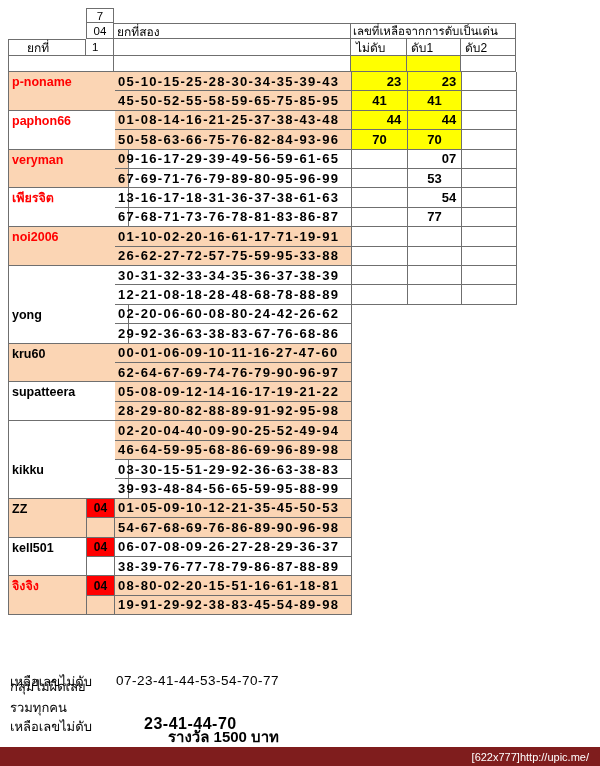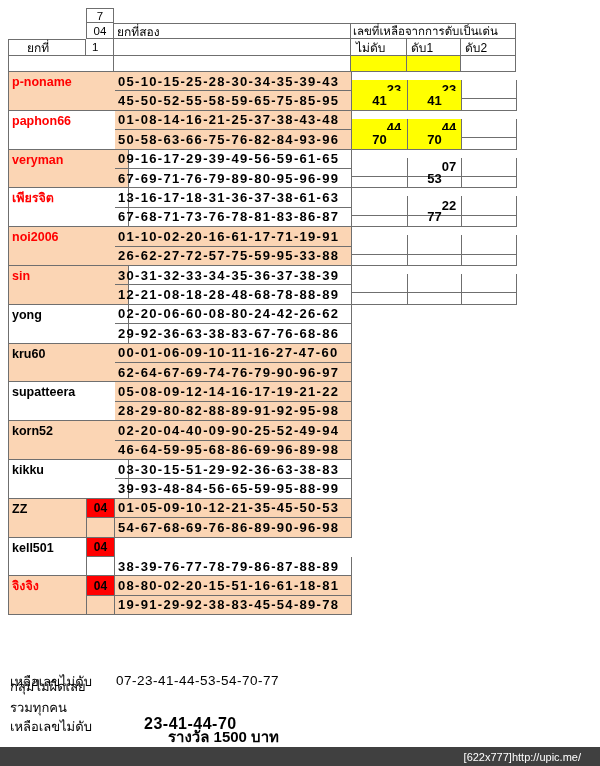--- a/index.html
+++ b/index.html
@@ -45,38 +45,38 @@
   .nmshort{width:78px;}
   .bc{left:78px;top:0;width:28px;height:100%;}
   .badge{left:78px;top:0;width:28px;height:50%;justify-content:center;
          font-weight:bold;font-size:12px;}
   .n1{left:106px;top:0;width:237px;height:50%;}
   .n2{left:106px;top:50%;width:237px;height:50%;}
   .num{padding-left:3px;font-weight:bold;font-size:13px;letter-spacing:1.3px;}
   .ca{left:343px;width:56px;}
   .cb{left:399px;width:54px;}
   .cc{left:453px;width:55px;}
-  .r1{top:8px;height:50%;padding-left:29px;}
+  .r1{top:0;height:50%;padding-left:29px;}
   .r2{top:50%;height:50%;}
   .vc{justify-content:center;font-weight:bold;font-size:13px;}
 
   
   .stext{position:absolute;display:flex;align-items:center;font-size:13px;white-space:nowrap;}
   .s1{left:10px;top:676px;height:20px;}
   .s2l{left:10px;top:671px;height:20px;}
   .s2v{left:116px;top:669px;height:22px;font-weight:normal;font-size:13.5px;letter-spacing:0.5px;}
   .s3{left:10px;top:697px;height:20px;}
   .s4l{left:10px;top:716px;height:20px;}
   .s4v{left:116px;top:712px;height:24px;font-weight:bold;font-size:16px;letter-spacing:0.5px;margin-left:28px;}
   .s5{left:168px;top:728px;height:18px;font-weight:bold;font-size:15px;}
 
   .footerbar{
-    position:absolute;left:0;top:747px;width:600px;height:19px;background:#404040;
+    position:absolute;left:0;top:747px;width:600px;height:19px;background:#7f1d1d;
     color:#fff;display:flex;align-items:center;justify-content:flex-end;
-    padding-right:19px;box-sizing:border-box;font-size:11px;
+    padding-right:11px;box-sizing:border-box;font-size:11px;
   }
 </style>
 </head>
 <body>
 
 <div class="sheet">
 
   <div class="cell bt blft c7">7</div>
   <div class="cell blft c04">04</div>
   <div class="cell bt cround2">ยกที่สอง</div>
@@ -129,41 +129,40 @@
       <div class="cell ca r2"></div>
       <div class="cell vc cb r2">53</div>
       <div class="cell cc r2"></div>
     </div>
 
     <div class="rg">
       <div class="cell nm redtxt">เพียรจิต</div>
       <div class="cell n1 num">13-16-17-18-31-36-37-38-61-63</div>
       <div class="cell n2 num">67-68-71-73-76-78-81-83-86-87</div>
       <div class="cell ca r1"></div>
-      <div class="cell vc cb r1">22</div>
+      <div class="cell vc cb r1">54</div>
       <div class="cell cc r1"></div>
       <div class="cell ca r2"></div>
       <div class="cell vc cb r2">77</div>
       <div class="cell cc r2"></div>
     </div>
 
     <div class="rg">
       <div class="cell nm peach redtxt">noi2006</div>
       <div class="cell n1 num peach">01-10-02-20-16-61-17-71-19-91</div>
       <div class="cell n2 num peach">26-62-27-72-57-75-59-95-33-88</div>
       <div class="cell ca r1"></div>
       <div class="cell cb r1"></div>
       <div class="cell cc r1"></div>
       <div class="cell ca r2"></div>
       <div class="cell cb r2"></div>
       <div class="cell cc r2"></div>
     </div>
 
     <div class="rg">
-      <div class="cell nm peach redtxt">sin</div>
       <div class="cell n1 num">30-31-32-33-34-35-36-37-38-39</div>
       <div class="cell n2 num">12-21-08-18-28-48-68-78-88-89</div>
       <div class="cell ca r1"></div>
       <div class="cell cb r1"></div>
       <div class="cell cc r1"></div>
       <div class="cell ca r2"></div>
       <div class="cell cb r2"></div>
       <div class="cell cc r2"></div>
     </div>
 
@@ -179,21 +178,20 @@
       <div class="cell n2 num peach">62-64-67-69-74-76-79-90-96-97</div>
     </div>
 
     <div class="rg">
       <div class="cell nm">supatteera</div>
       <div class="cell n1 num peach">05-08-09-12-14-16-17-19-21-22</div>
       <div class="cell n2 num peach">28-29-80-82-88-89-91-92-95-98</div>
     </div>
 
     <div class="rg">
-      <div class="cell nm peach">korn52</div>
       <div class="cell n1 num peach">02-20-04-40-09-90-25-52-49-94</div>
       <div class="cell n2 num peach">46-64-59-95-68-86-69-96-89-98</div>
     </div>
 
     <div class="rg">
       <div class="cell nm">kikku</div>
       <div class="cell n1 num">03-30-15-51-29-92-36-63-38-83</div>
       <div class="cell n2 num">39-93-48-84-56-65-59-95-88-99</div>
     </div>
 
@@ -202,29 +200,30 @@
       <div class="cell bc peach"></div>
       <div class="cell badge redbg">04</div>
       <div class="cell n1 num peach">01-05-09-10-12-21-35-45-50-53</div>
       <div class="cell n2 num peach">54-67-68-69-76-86-89-90-96-98</div>
     </div>
 
     <div class="rg">
       <div class="cell nm nmshort">kell501</div>
       <div class="cell bc"></div>
       <div class="cell badge redbg">04</div>
+      <div class="cell n1 num">06-07-08-09-26-27-28-29-36-37</div>
       <div class="cell n2 num">38-39-76-77-78-79-86-87-88-89</div>
     </div>
 
     <div class="rg">
       <div class="cell nm nmshort peach redtxt">จิงจิง</div>
       <div class="cell bc peach"></div>
       <div class="cell badge redbg">04</div>
       <div class="cell n1 num peach">08-80-02-20-15-51-16-61-18-81</div>
-      <div class="cell n2 num peach">19-91-29-92-38-83-45-54-89-78</div>
+      <div class="cell n2 num peach">19-91-29-92-38-83-45-54-89-98</div>
     </div>
 
   </div>
 
   <div class="stext s1">กลุ่มไม่ผิดเลย</div>
   <div class="stext s2l">เหลือเลขไม่ดับ</div>
   <div class="stext s2v">07-23-41-44-53-54-70-77</div>
   <div class="stext s3">รวมทุกคน</div>
   <div class="stext s4l">เหลือเลขไม่ดับ</div>
   <div class="stext s4v">23-41-44-70</div>

